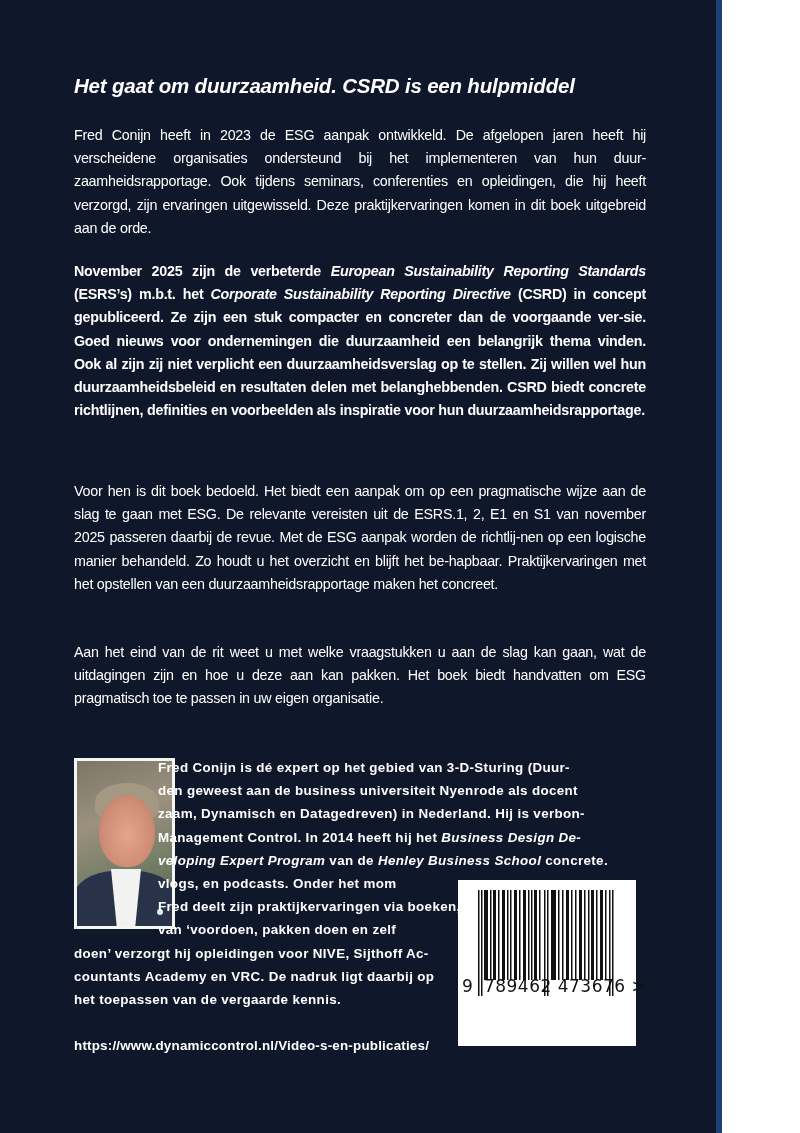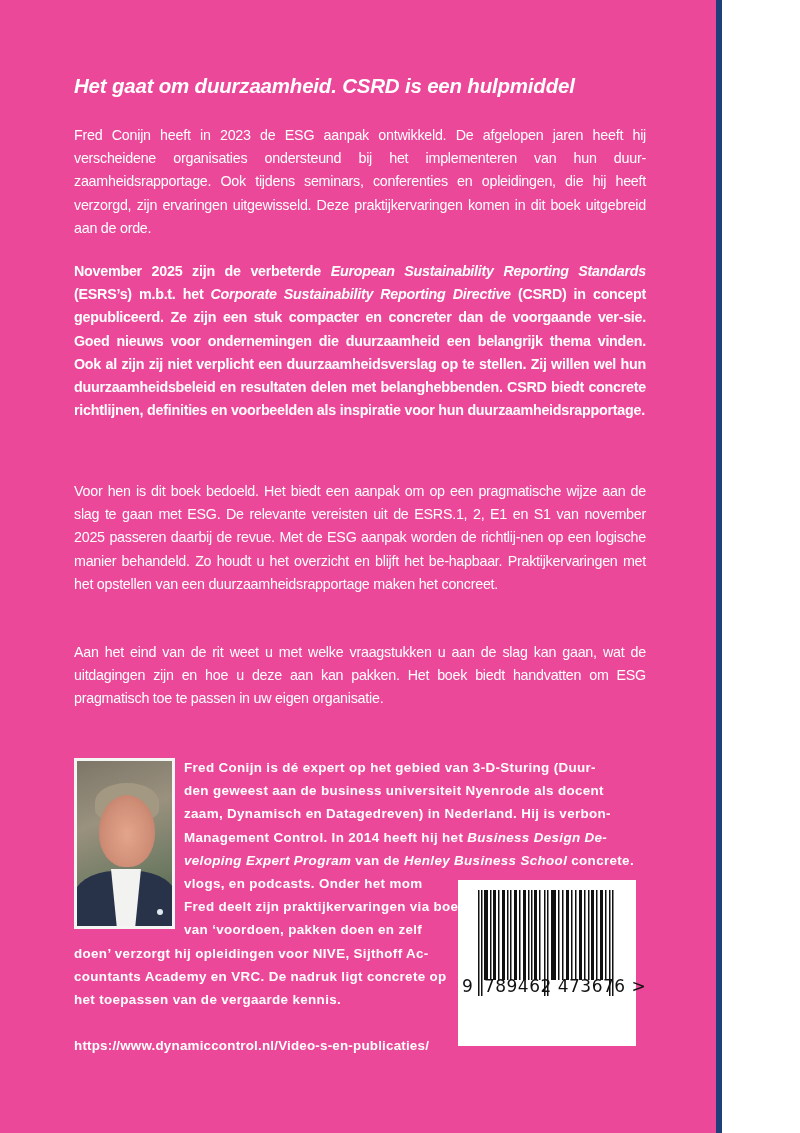--- a/index.html
+++ b/index.html
@@ -4,21 +4,21 @@
   <style>
     html, body { margin: 0; padding: 0; }
     body {
       width: 800px; height: 1133px; overflow: hidden;
       background: #ffffff; position: relative;
       font-family: "Liberation Sans", sans-serif;
     }
     .cover {
       position: absolute; left: 0; top: 0;
       width: 716px; height: 1133px;
-      background: #ec4899;
+      background: #0f172a;
       color: #ffffff;
     }
     .spine-edge {
       position: absolute; left: 716px; top: 0;
       width: 6px; height: 1133px;
       background: #1e3f79;
     }
     .margin-white {
       position: absolute; left: 722px; top: 0;
       width: 78px; height: 1133px;
@@ -80,21 +80,21 @@
       background: #dfe8f0;
     }
     .bio {
       position: absolute; left: 74px; top: 756px;
       width: 574px;
       font-size: 13.4px; line-height: 23.2px; font-weight: bold;
       letter-spacing: 0.35px;
       margin: 0;
     }
     .bio .line { display: block; white-space: nowrap; }
-    .bio .indent { padding-left: 110px; }
+    .bio .indent { padding-left: 84px; }
     .url {
       position: absolute; left: 74px; top: 1038px;
       font-size: 13.4px; font-weight: bold; letter-spacing: 0.2px;
       color: #ffffff; text-decoration: none;
     }
     .barcode-box {
       position: absolute; left: 458px; top: 880px;
       width: 178px; height: 166px;
       background: #ffffff;
     }
@@ -138,21 +138,21 @@
   <div class="bio">
     <span class="line indent">Fred Conijn is dé expert op het gebied van 3-D-Sturing (Duur-</span>
     <span class="line indent">den geweest aan de business universiteit Nyenrode als docent</span>
     <span class="line indent">zaam, Dynamisch en Datagedreven) in Nederland. Hij is verbon-</span>
     <span class="line indent"><span>Management Control. In 2014 heeft hij het </span><i>Business Design De-</i></span>
     <span class="line indent"><i>veloping Expert Program</i><span> van de </span><i>Henley Business School</i><span> concrete.</span></span>
     <span class="line indent">vlogs, en podcasts. Onder het mom</span>
     <span class="line indent">Fred deelt zijn praktijkervaringen via boeken, artikelen, blogs,</span>
     <span class="line indent">van ‘voordoen, pakken doen en zelf</span>
     <span class="line">doen’ verzorgt hij opleidingen voor NIVE, Sijthoff Ac-</span>
-    <span class="line">countants Academy en VRC. De nadruk ligt concrete op</span>
+    <span class="line">countants Academy en VRC. De nadruk ligt daarbij op</span>
     <span class="line">het toepassen van de vergaarde kennis.</span>
   </div>
 
   <a class="url">https://www.dynamiccontrol.nl/Video-s-en-publicaties/</a>
 
   <div class="barcode-box">
     <svg class="barcode-bars" viewBox="0 0 140 106" preserveAspectRatio="none">
       <g fill="#111">
         <rect x="0" y="0" width="1.5" height="106"></rect>
         <rect x="3" y="0" width="1.5" height="106"></rect>

